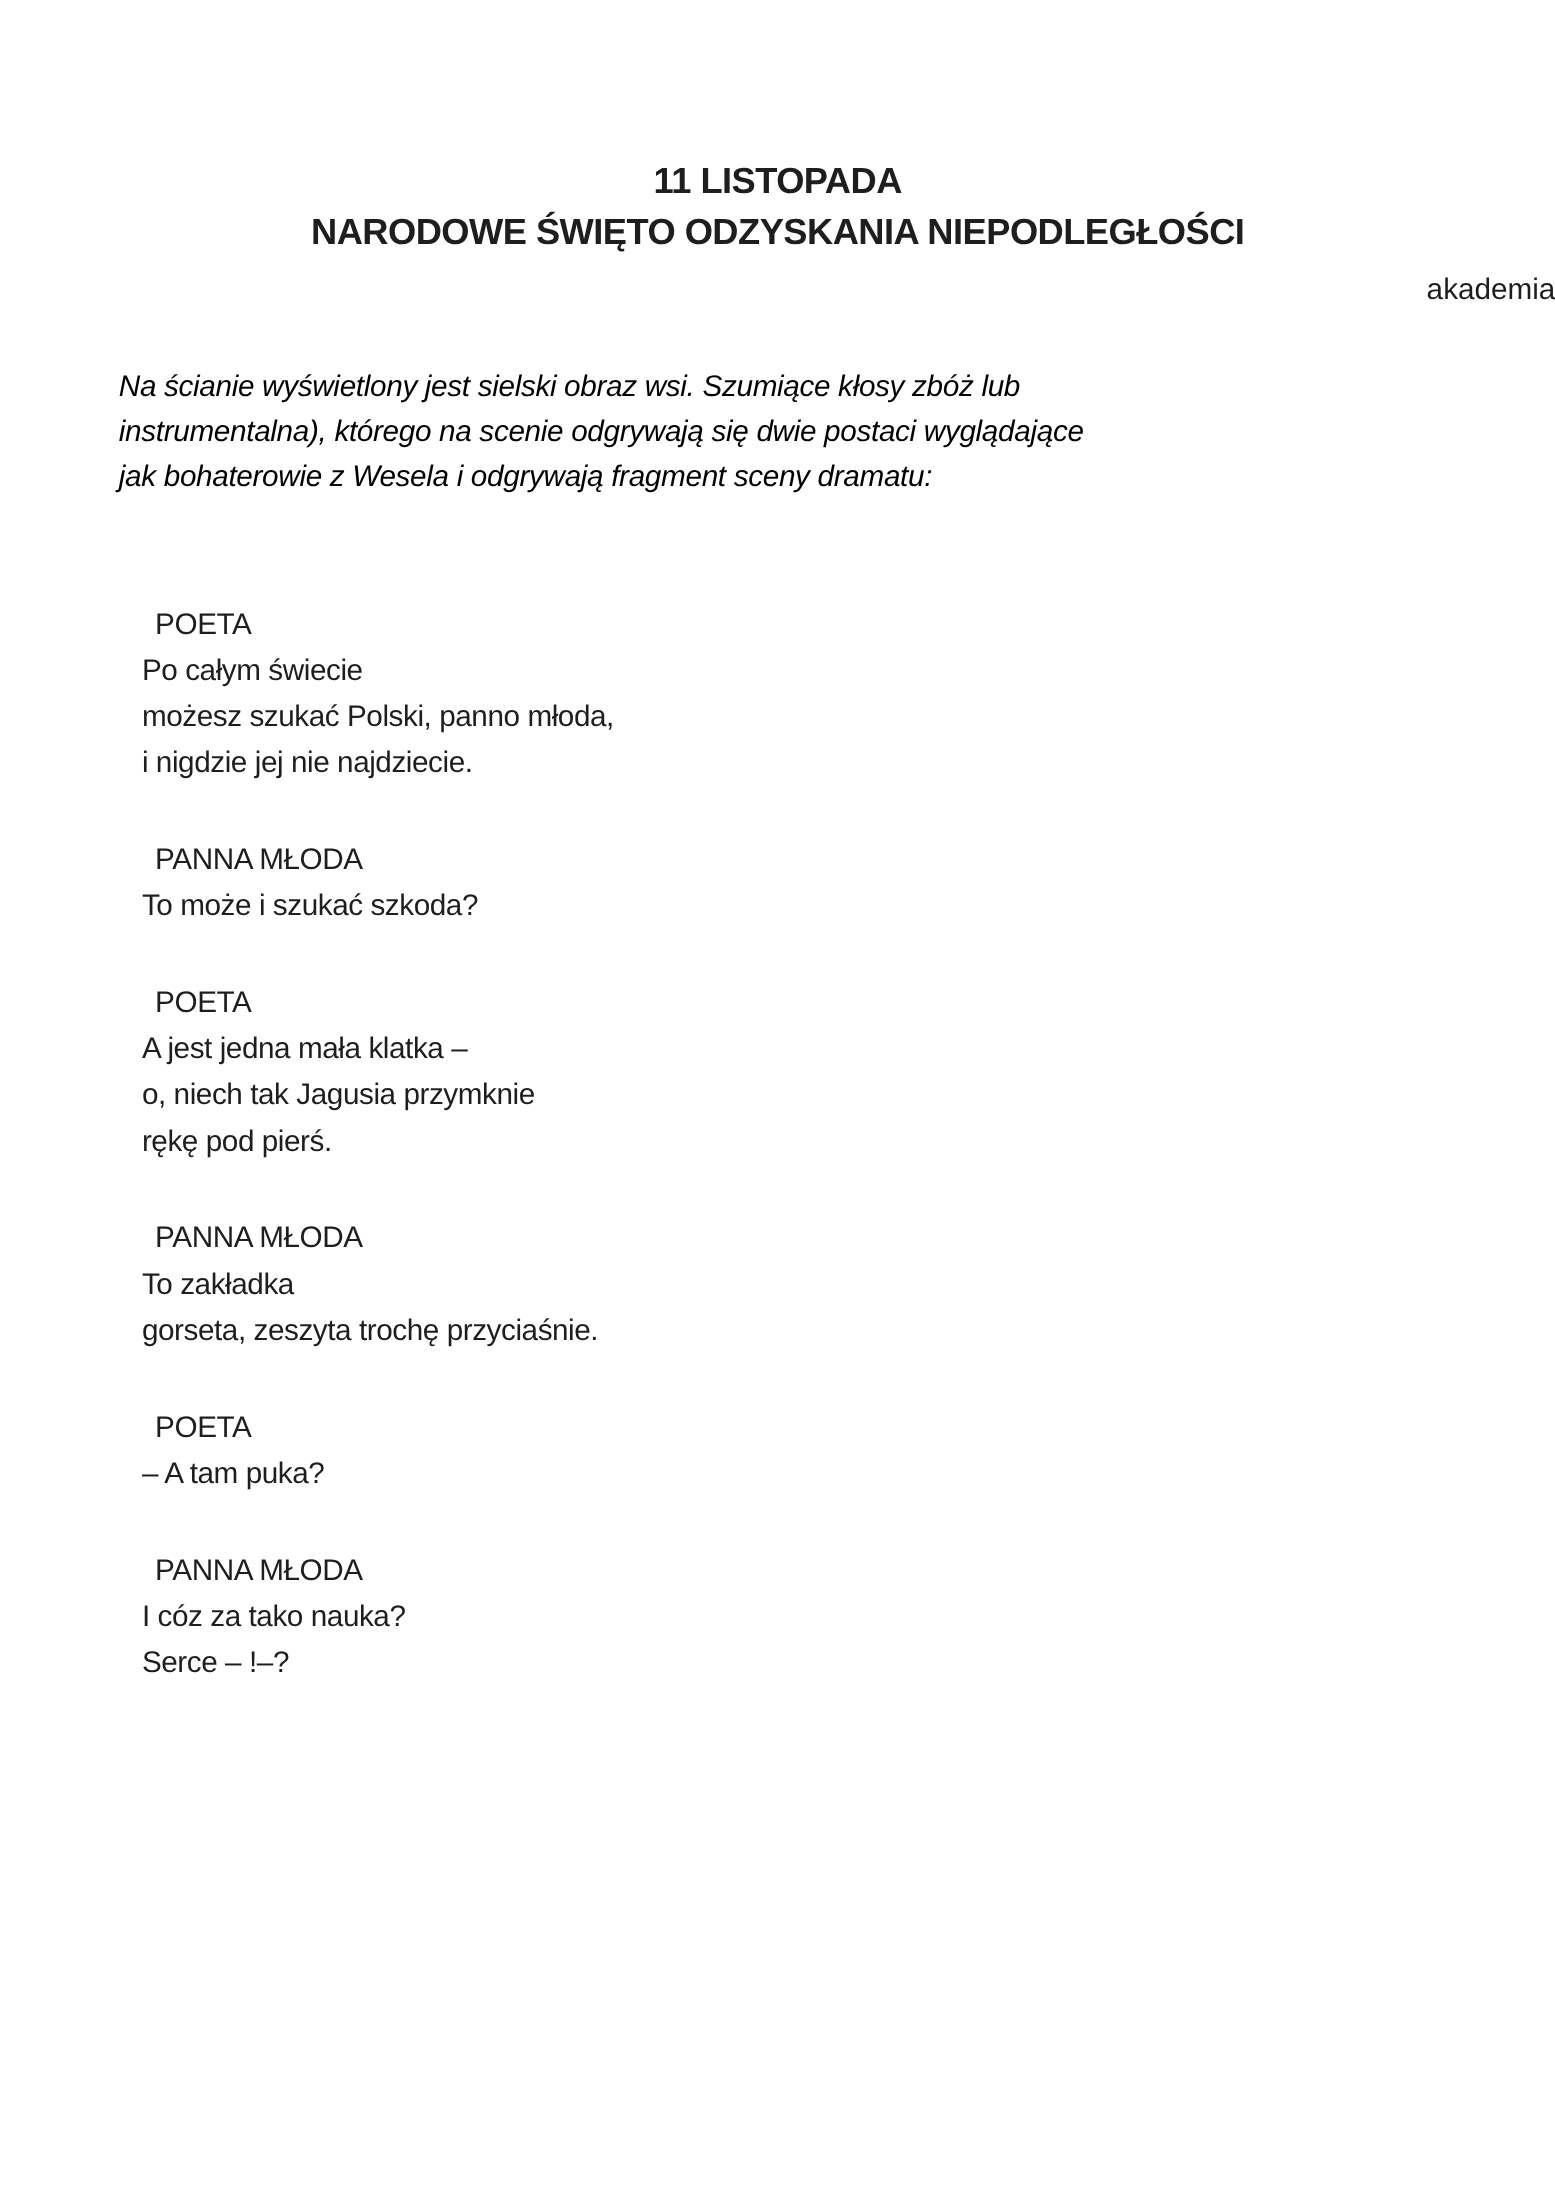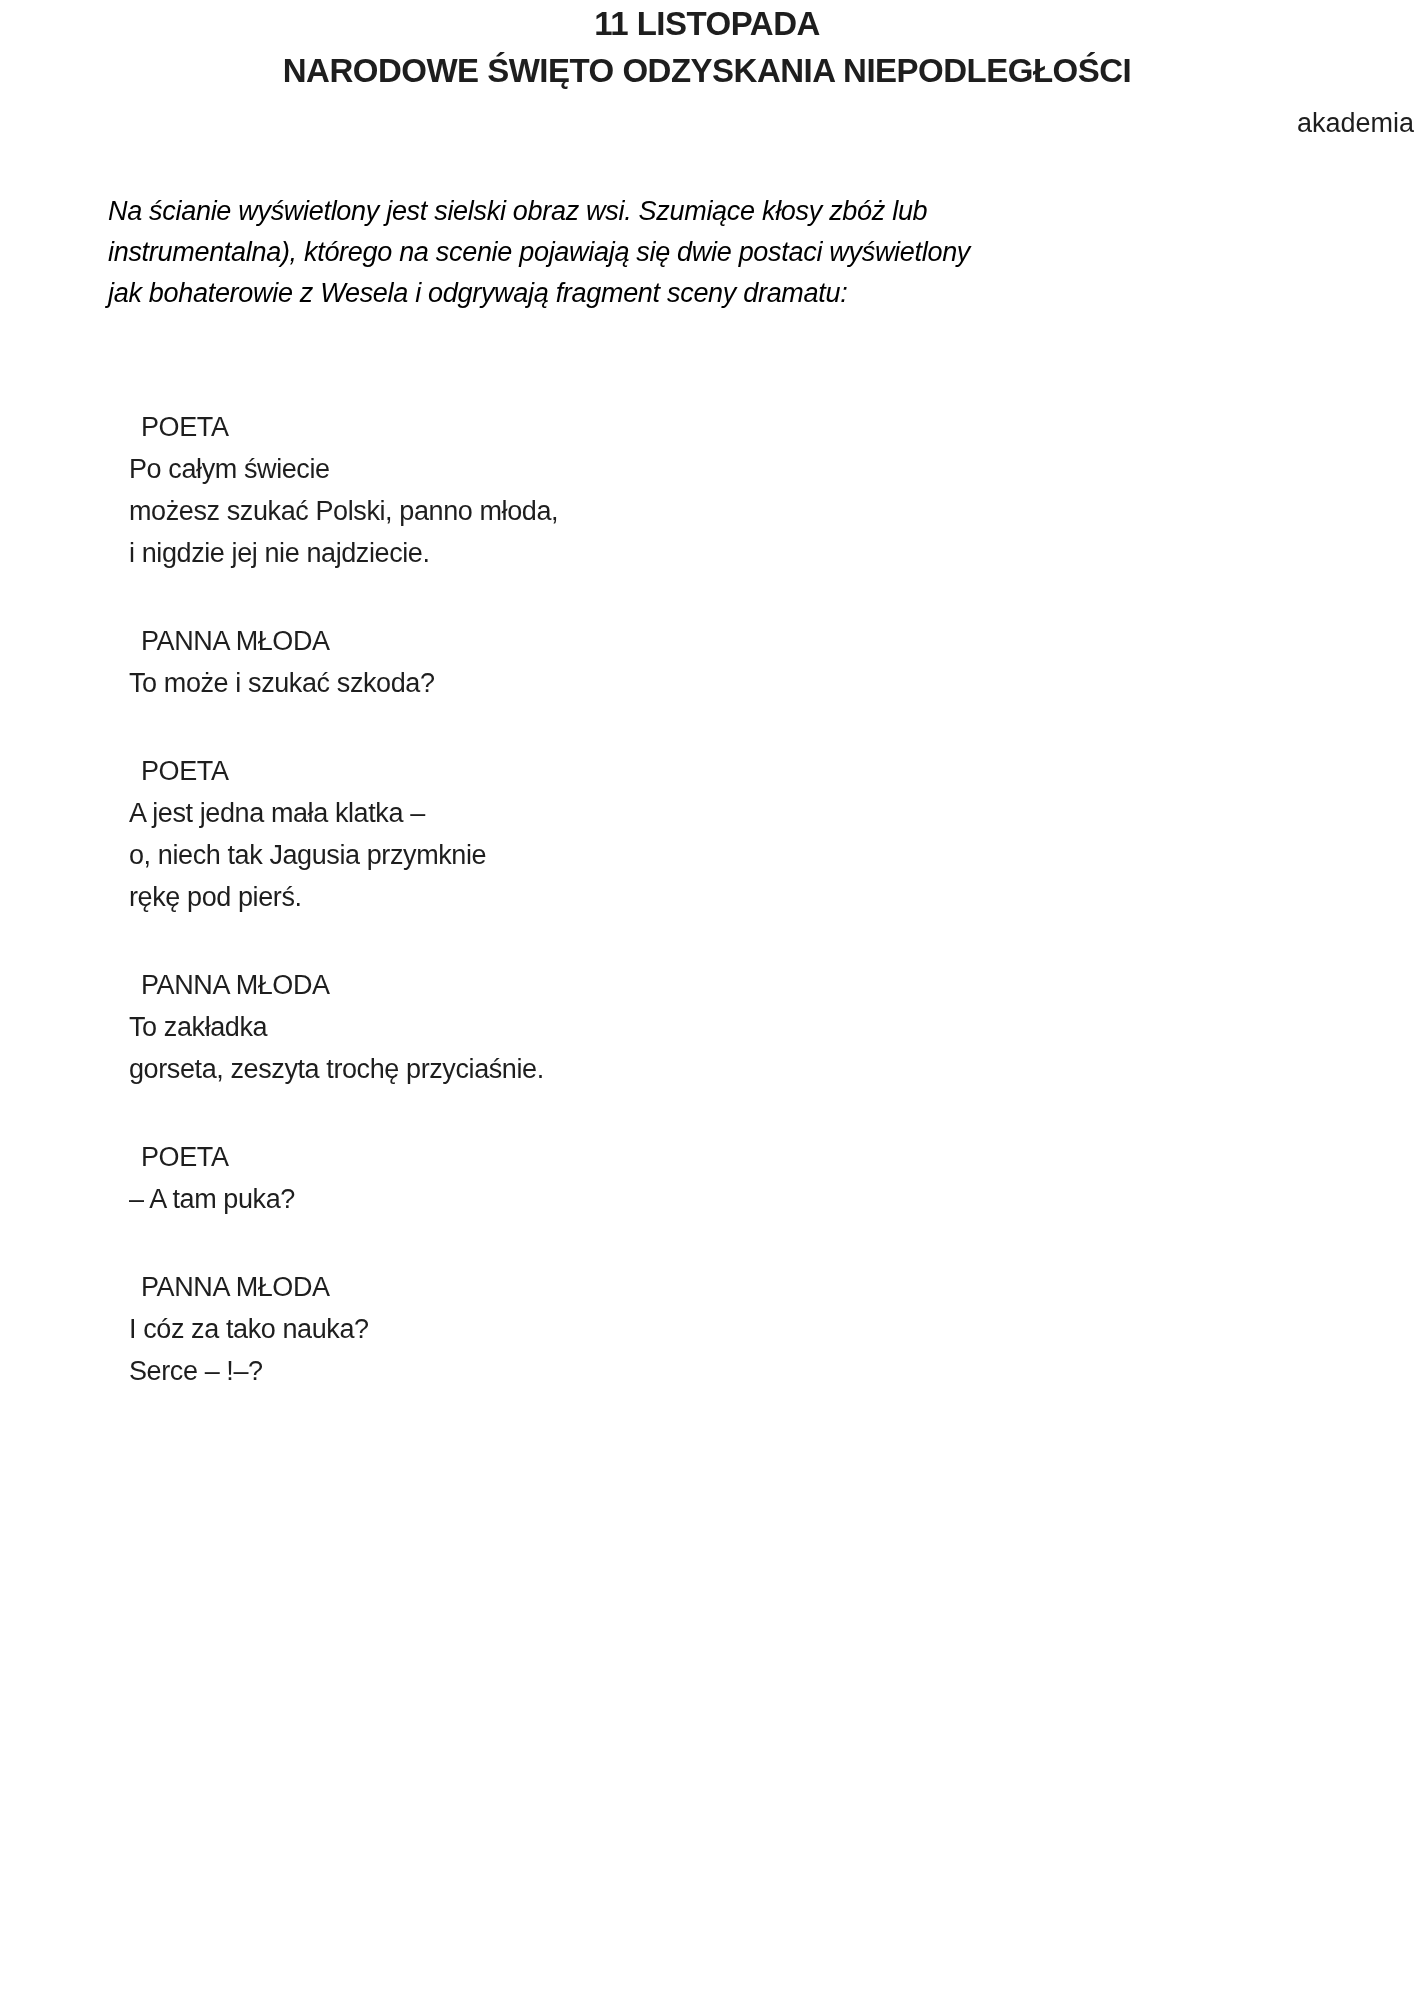--- a/index.html
+++ b/index.html
@@ -9,20 +9,21 @@
     background: #ffffff;
     font-family: "Liberation Sans", sans-serif;
     color: #1e1e1e;
     overflow: hidden;
   }
   .page {
     position: relative;
     width: 1414px;
     height: 2000px;
     box-sizing: border-box;
+    padding-top: 140px;
   }
   
   .title-line {
     text-align: center;
     font-weight: 700;
     font-size: 33px;
     line-height: 47px;
     letter-spacing: -0.5px;
     margin: 0;
   }
@@ -66,21 +67,21 @@
 <div class="page">
 
   <header>
     <h1 class="title-line">11 LISTOPADA</h1>
     <h1 class="title-line">NARODOWE ŚWIĘTO ODZYSKANIA NIEPODLEGŁOŚCI</h1>
     <div class="subtitle">akademia</div>
   </header>
 
   <div class="stage-direction" style="color: #000000;">
     <p>Na ścianie wyświetlony jest sielski obraz wsi. Szumiące kłosy zbóż lub</p>
-    <p>instrumentalna), którego na scenie pojawiają się dwie postaci wyświetlony</p>
+    <p>instrumentalna), którego na scenie odgrywają się dwie postaci wyglądające</p>
     <p>jak bohaterowie z Wesela i odgrywają fragment sceny dramatu:</p>
   </div>
 
   <div class="dialogue">
 
     <div class="stanza">
       <div class="speaker">POETA</div>
       <div class="line">Po całym świecie</div>
       <div class="line">możesz szukać Polski, panno młoda,</div>
       <div class="line">i nigdzie jej nie najdziecie.</div>

